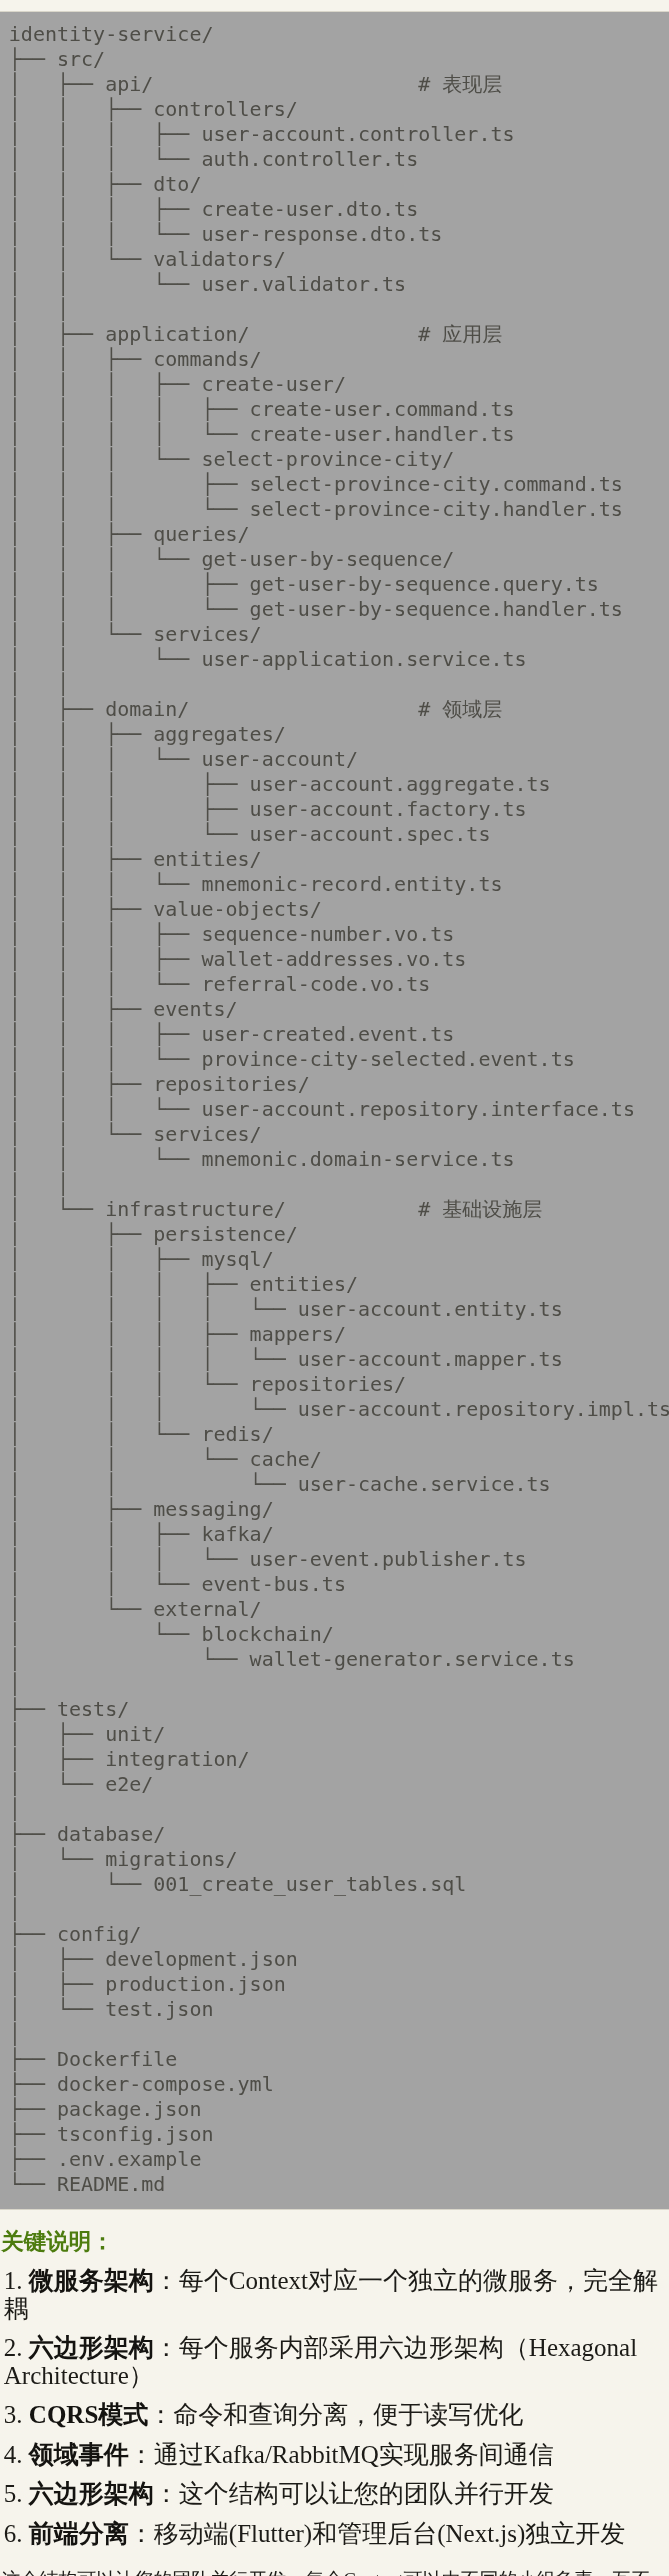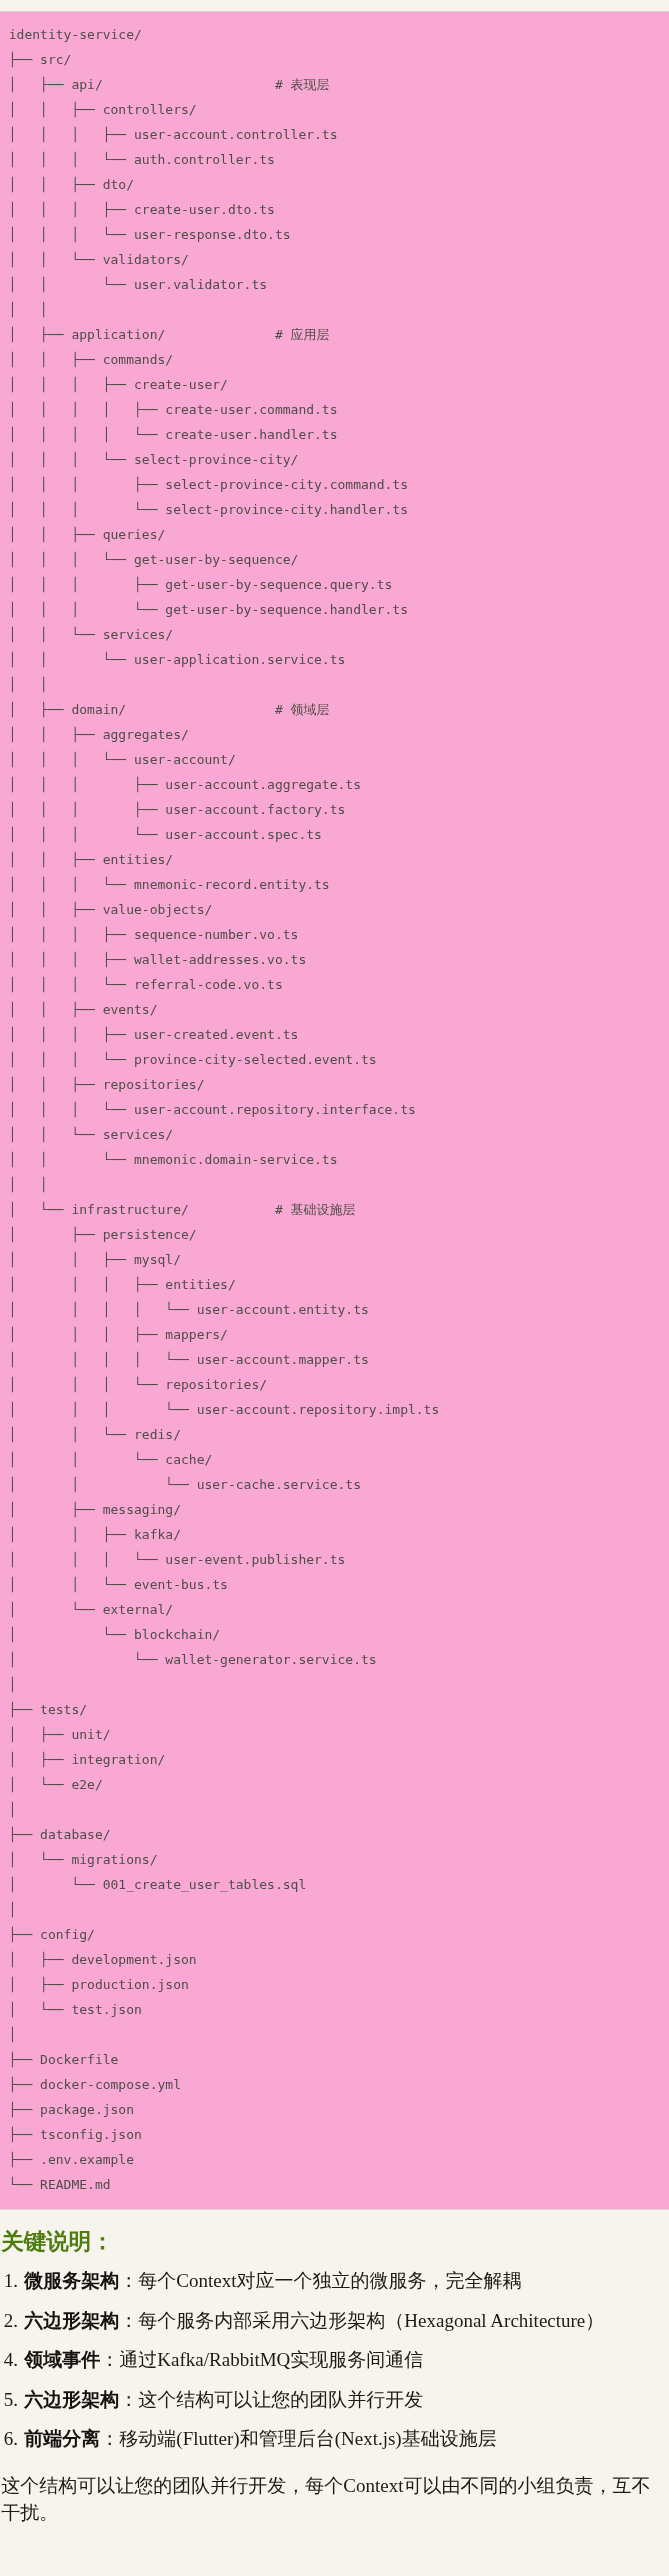--- a/index.html
+++ b/index.html
@@ -15,41 +15,41 @@
     margin:5px 0 0 1.3px;
     font-size:22.5px;
     line-height:30px;
     font-weight:700;
     color:#141310;
     letter-spacing:0;
   }
   pre.code-block{
     margin:11.3px 0 0 0;
     padding:10px 0 11.3px 8.8px;
-    background:#f9a8d4;
+    background:#a3a3a3;
     border-top:1.3px solid #d9d6ca;
     border-bottom:1.3px solid #d9d6ca;
     font-family:"DejaVu Sans Mono","Liberation Mono",monospace;
-    font-size:13px;
+    font-size:20px;
     line-height:25px;
     color:#4e4d47;
     white-space:pre;
     overflow:hidden;
   }
   .notes-heading{
     margin:17.5px 0 0 1.3px;
     font-size:22.5px;
     line-height:30px;
     font-weight:700;
     color:#4d7c0f;
   }
   .notes{margin-top:10px;}
   .note-item{
     margin:0 0 12px 3.8px;
-    font-size:19px;
+    font-size:25px;
     line-height:27.5px;
     color:#1c1b17;
   }
   .note-item .num{margin-right:6.3px;}
   .note-item b{font-weight:700;color:#141310;}
   .closing{
     margin:19px 0 0 1.3px;
     font-size:19px;
     line-height:27.5px;
     color:#1c1b17;
@@ -147,21 +147,22 @@
 ├── package.json
 ├── tsconfig.json
 ├── .env.example
 └── README.md</pre>
 
   <h2 class="notes-heading">关键说明：</h2>
 
   <div class="notes">
     <div class="note-item"><span class="num">1.</span><b>微服务架构</b><span>：每个Context对应一个独立的微服务，完全解耦</span></div>
     <div class="note-item"><span class="num">2.</span><b>六边形架构</b><span>：每个服务内部采用六边形架构（Hexagonal Architecture）</span></div>
+    <div class="note-item"><span class="num">3.</span><b>CQRS模式</b><span>：命令和查询分离，便于读写优化</span></div>
     <div class="note-item"><span class="num">4.</span><b>领域事件</b><span>：通过Kafka/RabbitMQ实现服务间通信</span></div>
     <div class="note-item"><span class="num">5.</span><b>六边形架构</b><span>：这个结构可以让您的团队并行开发</span></div>
-    <div class="note-item"><span class="num">6.</span><b>前端分离</b><span>：移动端(Flutter)和管理后台(Next.js)基础设施层</span></div>
+    <div class="note-item"><span class="num">6.</span><b>前端分离</b><span>：移动端(Flutter)和管理后台(Next.js)独立开发</span></div>
   </div>
 
   <p class="closing">这个结构可以让您的团队并行开发，每个Context可以由不同的小组负责，互不干扰。</p>
 
 </div>
 
 
 </body></html>

